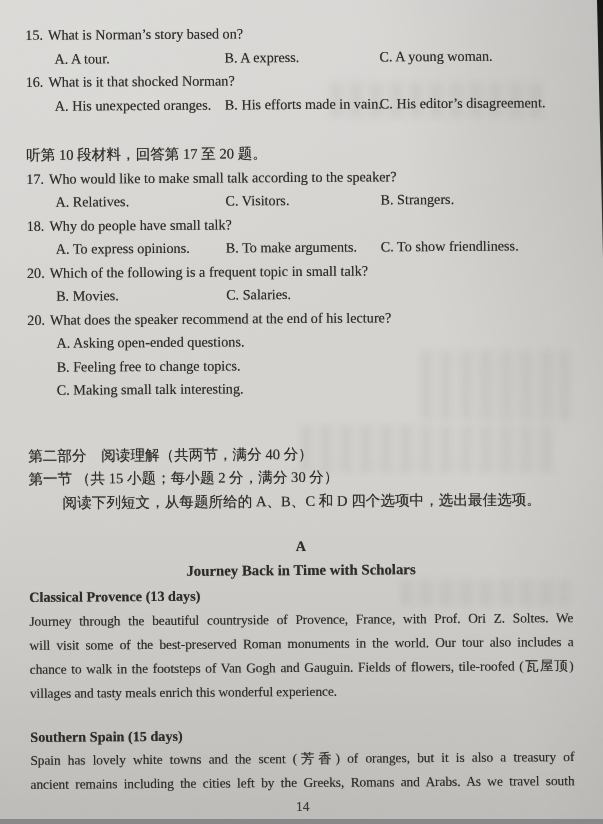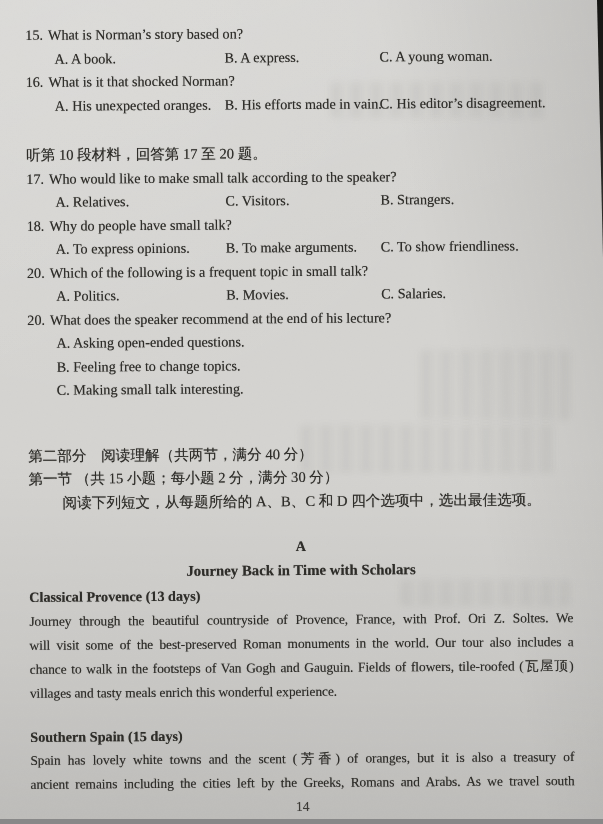--- a/index.html
+++ b/index.html
@@ -72,21 +72,21 @@
   <div class="smudge" style="left:420px; top:350px; width:150px; height:70px;"></div>
   <div class="smudge" style="left:300px; top:425px; width:255px; height:48px;"></div>
   <div class="smudge" style="left:400px; top:580px; width:170px; height:26px;"></div>
 
   <div class="content">
 
     <div>
       <span class="q-num">15.</span><span>What is Norman’s story based on?</span>
     </div>
     <div class="opts">
-      <span class="opt">A. A book.</span>
+      <span class="opt">A. A tour.</span>
       <span class="opt">B. A express.</span>
       <span class="opt">C. A young woman.</span>
     </div>
 
     <div>
       <span class="q-num">16.</span><span>What is it that shocked Norman?</span>
     </div>
     <div class="opts">
       <span class="opt">A. His unexpected oranges.</span>
       <span class="opt">B. His efforts made in vain.</span>
@@ -110,21 +110,20 @@
     <div class="opts">
       <span class="opt">A. To express opinions.</span>
       <span class="opt">B. To make arguments.</span>
       <span class="opt">C. To show friendliness.</span>
     </div>
 
     <div>
       <span class="q-num">20.</span><span>Which of the following is a frequent topic in small talk?</span>
     </div>
     <div class="opts">
-      <span class="opt">A. Politics.</span>
       <span class="opt">B. Movies.</span>
       <span class="opt">C. Salaries.</span>
     </div>
 
     <div>
       <span class="q-num">20.</span><span>What does the speaker recommend at the end of his lecture?</span>
     </div>
     <div class="opt-stack">A. Asking open-ended questions.</div>
     <div class="opt-stack">B. Feeling free to change topics.</div>
     <div class="opt-stack">C. Making small talk interesting.</div>

